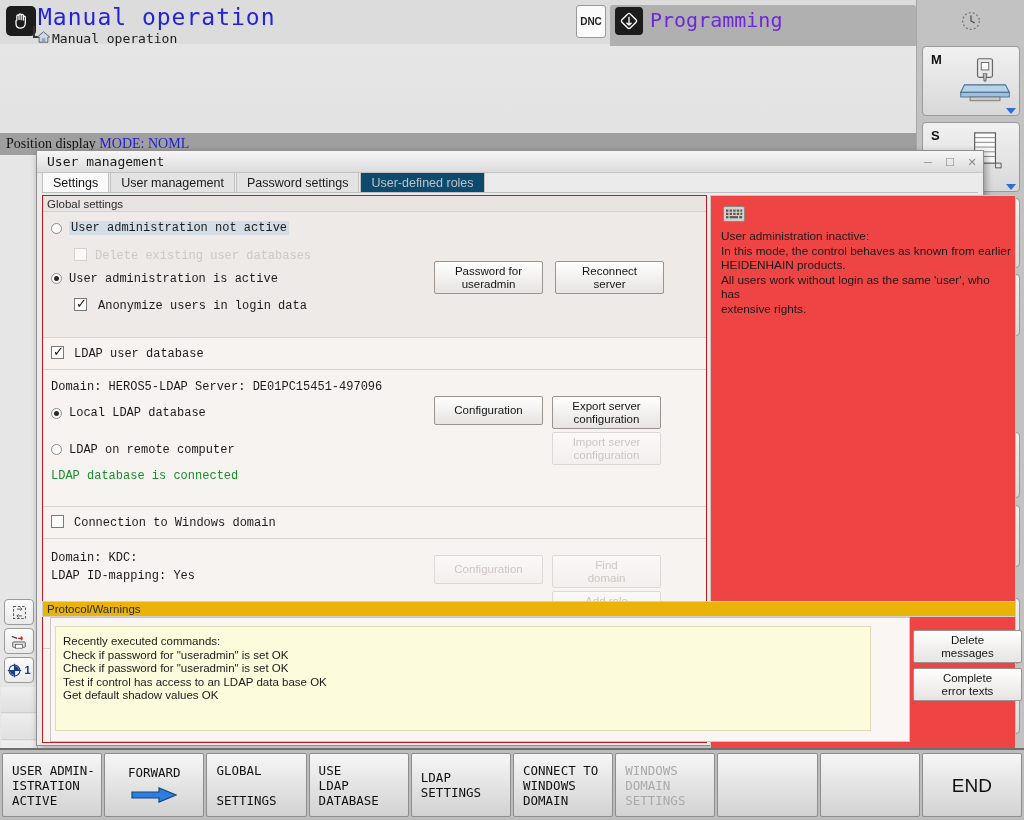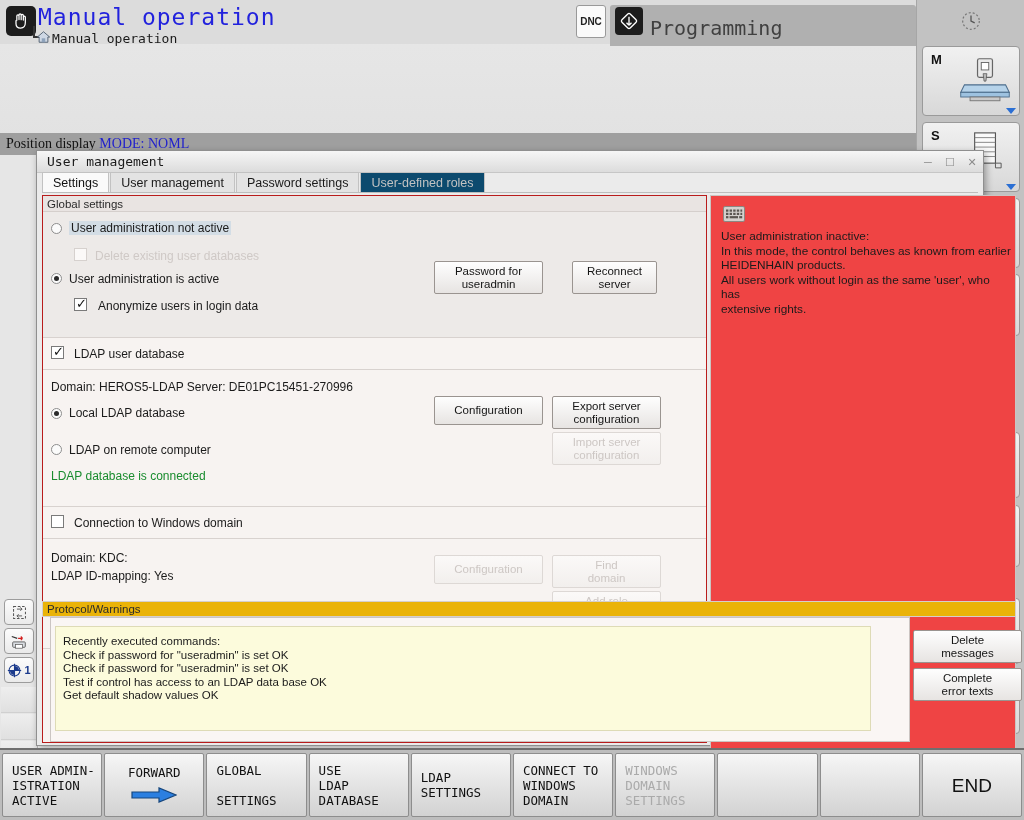--- a/index.html
+++ b/index.html
@@ -55,22 +55,22 @@
   .prog-tab {
     position: absolute; left: 610px; top: 5px; width: 306px; height: 41px;
     background: #b0b0b0; border-top-left-radius: 3px; border-top-right-radius: 3px;
   }
   .prog-icon {
     position: absolute; left: 615px; top: 7px; width: 28px; height: 28px;
     background: #1c1c1c; border-radius: 4px;
     display: flex; align-items: center; justify-content: center;
   }
   .prog-label {
-    position: absolute; left: 650px; top: 16px;
-    font-family: "DejaVu Sans Mono", monospace; font-size: 20px; color: #404040;
+    position: absolute; left: 650px; top: 8px;
+    font-family: "DejaVu Sans Mono", monospace; font-size: 20px; color: #6d28d9;
     white-space: nowrap;
   }
   .bg-gray-strip {
     position: absolute; left: 0; top: 133px; width: 916px; height: 22px;
     background: #9f9f9f;
   }
   .posdisp {
     position: absolute; left: 6px; top: 136px;
     font-family: Liberation Serif, serif; font-size: 14px; color: #111;
     white-space: nowrap;
@@ -223,21 +223,21 @@
     position: absolute; width: 13px; height: 13px;
     border: 1px solid #7a7a7a; background: #ffffff;
   }
   .checkbox.on::after {
     content: '\2713'; position: absolute; left: 1px; top: -3px;
     font-size: 13px; color: #111; font-family: "DejaVu Sans", sans-serif;
   }
   .checkbox.dim { border-color: #d6d1ce; background: #fbf9f8; }
   .lbl {
     position: absolute; font-size: 12px; color: #1b1b1b;
-    font-family: Liberation Sans, sans-serif; white-space: nowrap;
+    font-family: Liberation Mono, monospace; white-space: nowrap;
   }
   .lbl.dim { color: #cfc9c6; }
   .lbl.sel { background: #d3dde5; padding: 0 2px; }
   .lbl.green { color: #198c2e; }
 
   .btn {
     position: absolute;
     background: linear-gradient(#fefefe, #e7e4e2);
     border: 1px solid #9a9490; border-radius: 2px;
     font-size: 11.5px; color: #151515; line-height: 13px;
@@ -441,33 +441,33 @@
         <div class="radio on" style="left:8px; top:61px"></div>
         <div class="lbl" style="left:26px; top:60px">User administration is active</div>
 
         <div class="checkbox on" style="left:31px; top:86px"></div>
         <div class="lbl" style="left:55px; top:87px">Anonymize users in login data</div>
 
         <div class="btn" style="left:391px; top:49px; width:109px; height:33px">
           <span>Password for</span>
           <span>useradmin</span>
         </div>
-        <div class="btn" style="left:529px; top:49px; width:85px; height:33px">
+        <div class="btn" style="left:512px; top:49px; width:109px; height:33px">
           <span>Reconnect</span>
           <span>server</span>
         </div>
       </div>
 
       <div class="sec" style="top:142px; height:32px">
         <div class="checkbox on" style="left:8px; top:8px"></div>
         <div class="lbl" style="left:31px; top:9px">LDAP user database</div>
       </div>
 
       <div class="sec" style="top:174px; height:137px">
-        <div class="lbl" style="left:8px; top:10px; font-weight:normal">Domain: HEROS5-LDAP Server: DE01PC15451-270996</div>
+        <div class="lbl" style="left:8px; top:10px; font-weight:normal">Domain: HEROS5-LDAP Server: DE01PC15451-497096</div>
 
         <div class="radio on" style="left:8px; top:38px"></div>
         <div class="lbl" style="left:26px; top:36px">Local LDAP database</div>
 
         <div class="radio" style="left:8px; top:74px"></div>
         <div class="lbl" style="left:26px; top:73px">LDAP on remote computer</div>
 
         <div class="lbl green" style="left:8px; top:99px">LDAP database is connected</div>
 
         <div class="btn" style="left:391px; top:26px; width:109px; height:29px">

